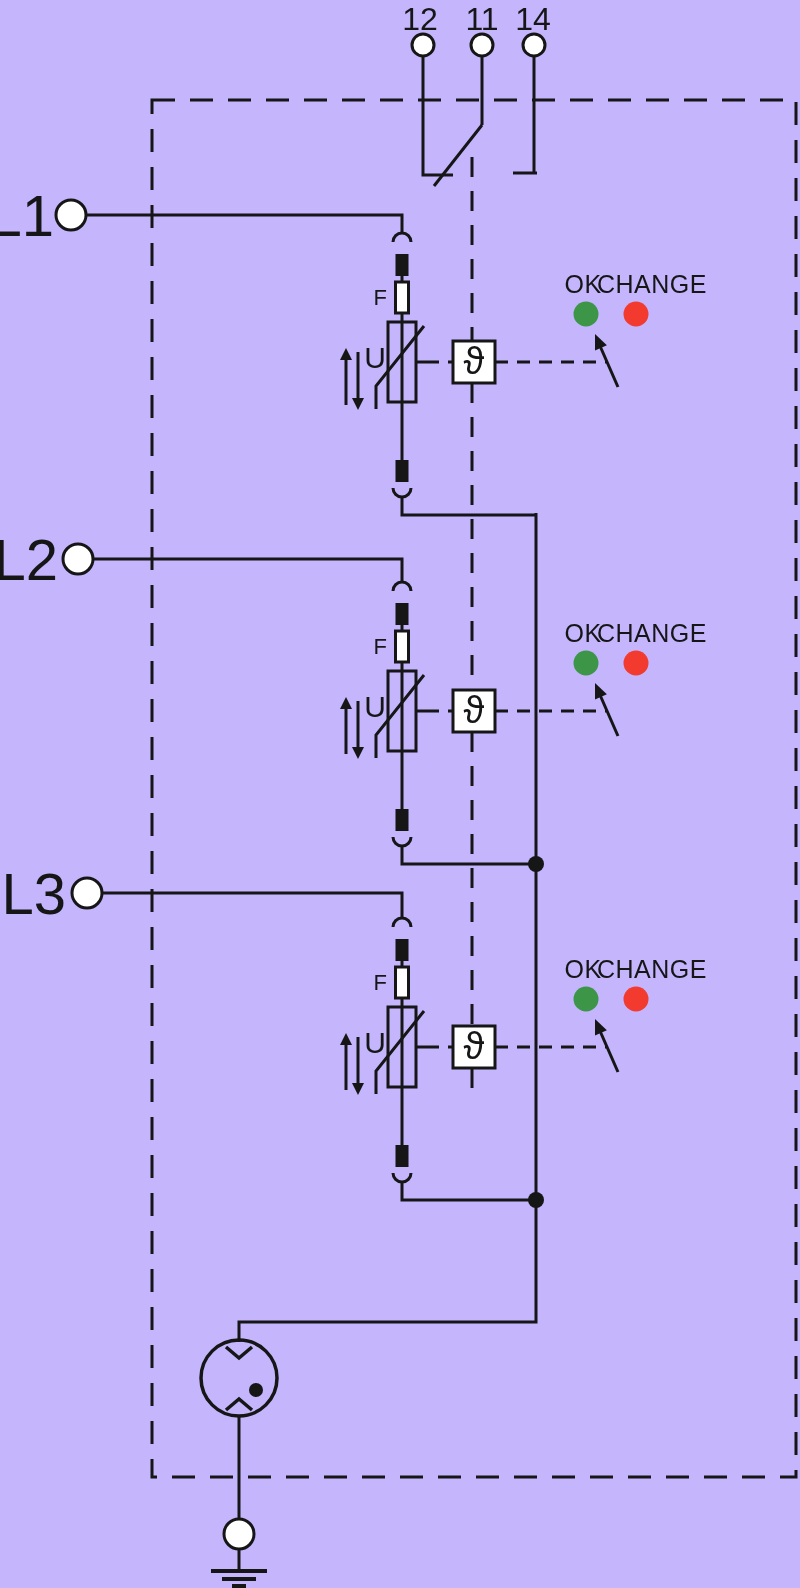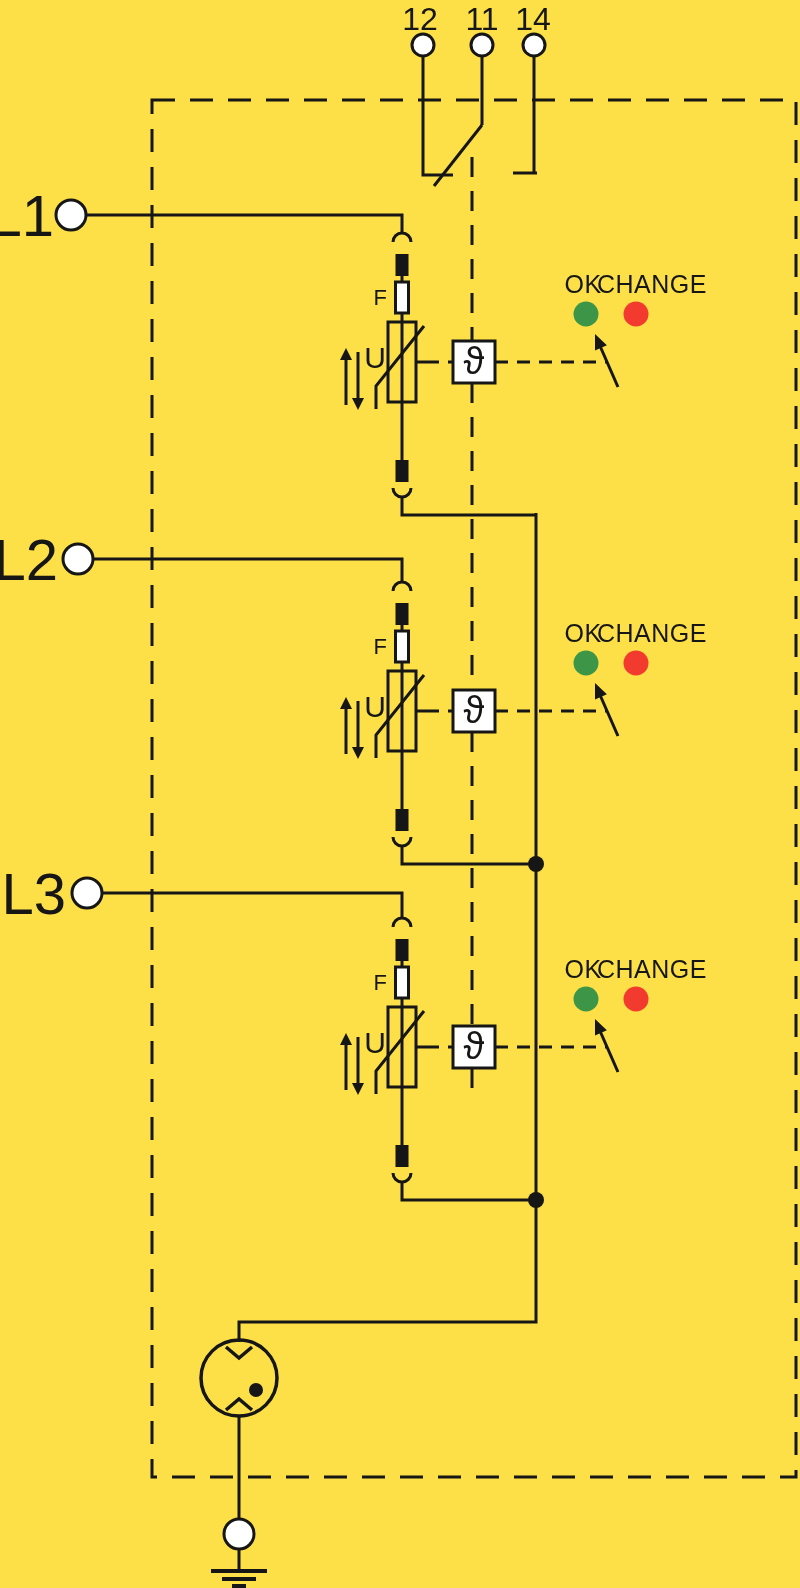--- a/index.html
+++ b/index.html
@@ -1,17 +1,17 @@
 <!DOCTYPE html>
 <html><head>
 <meta charset="utf-8">
 <style>
   html,body{margin:0;padding:0;background:#ffffff;}
   body{width:800px;}
-  .page{width:800px;height:1588px;position:relative;background:#fde047;}
+  .page{width:800px;height:1588px;position:relative;background:#c4b5fd;}
   svg{display:block;}
   .ln{stroke:#161616;stroke-width:3;fill:none;stroke-linecap:butt;}
   .ln35{stroke-width:3.5;}
   .ln4{stroke-width:4;}
   .white{fill:#ffffff;}
   .pin{fill:#161616;stroke:none;}
   .dot{fill:#161616;stroke:none;}
   .dash-border{stroke-dasharray:23 15;}
   .dash-act{stroke-dasharray:20 14;}
   .dash-sig{stroke-dasharray:13 9;}

